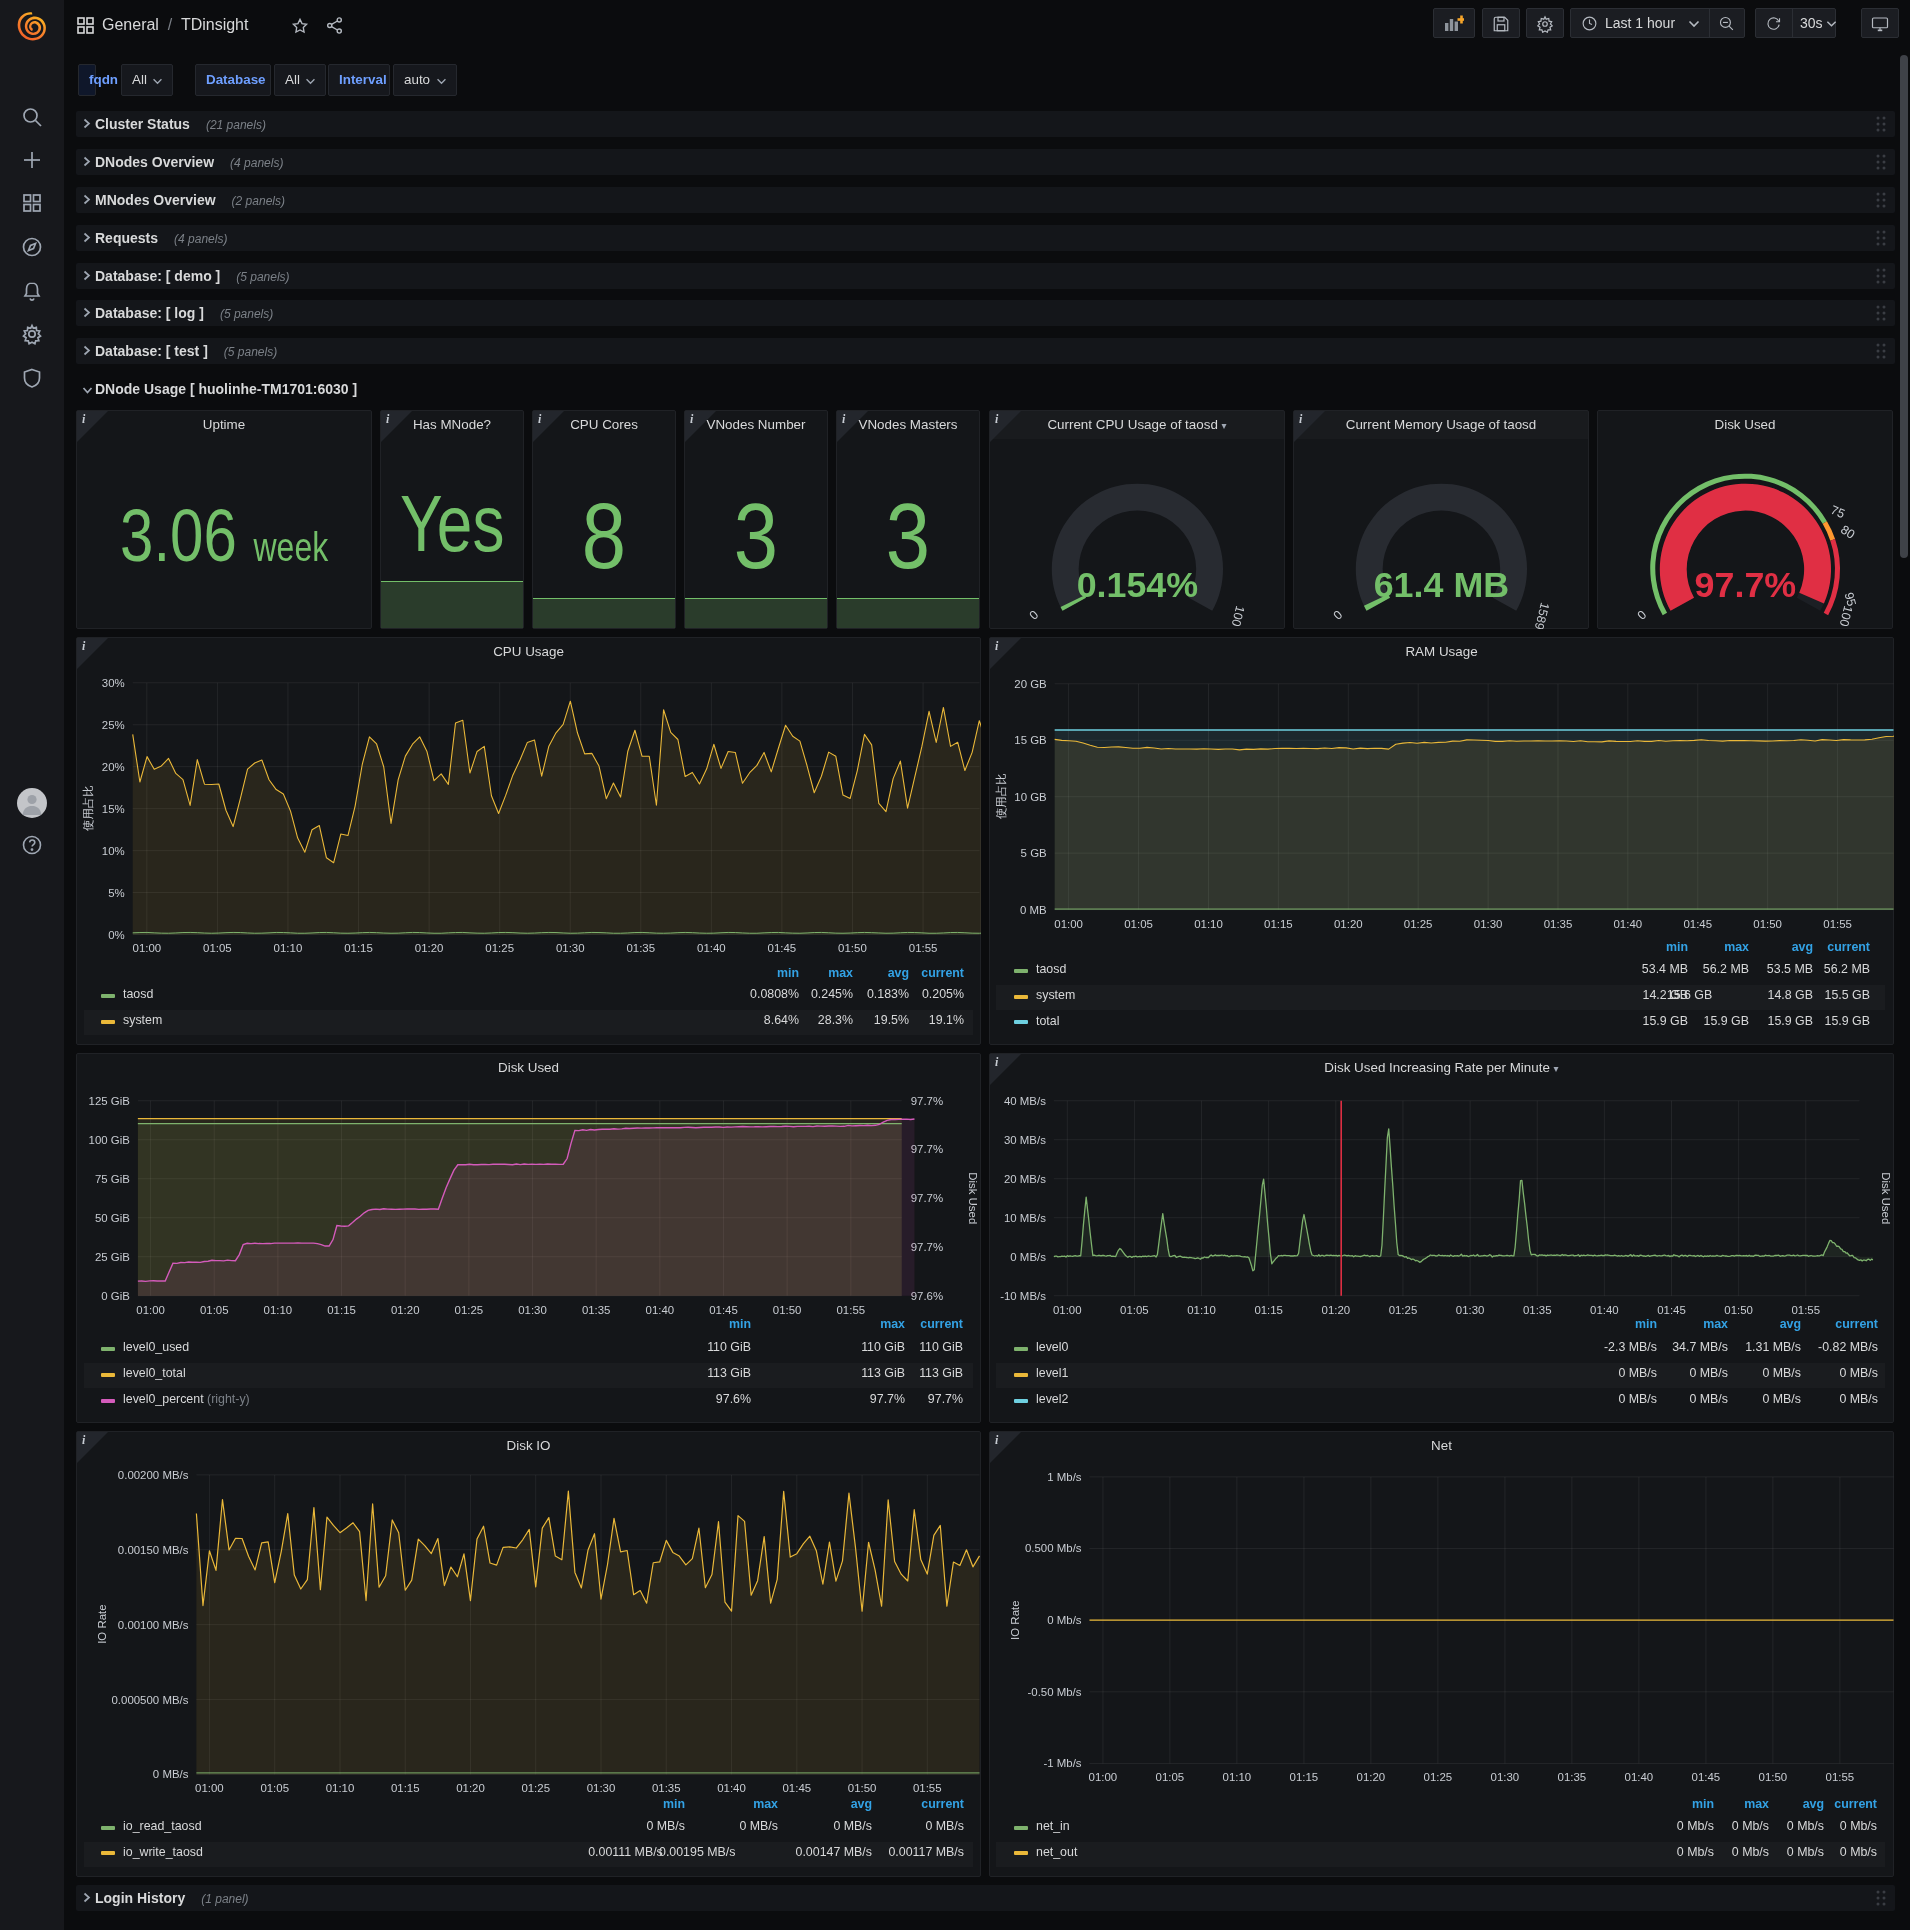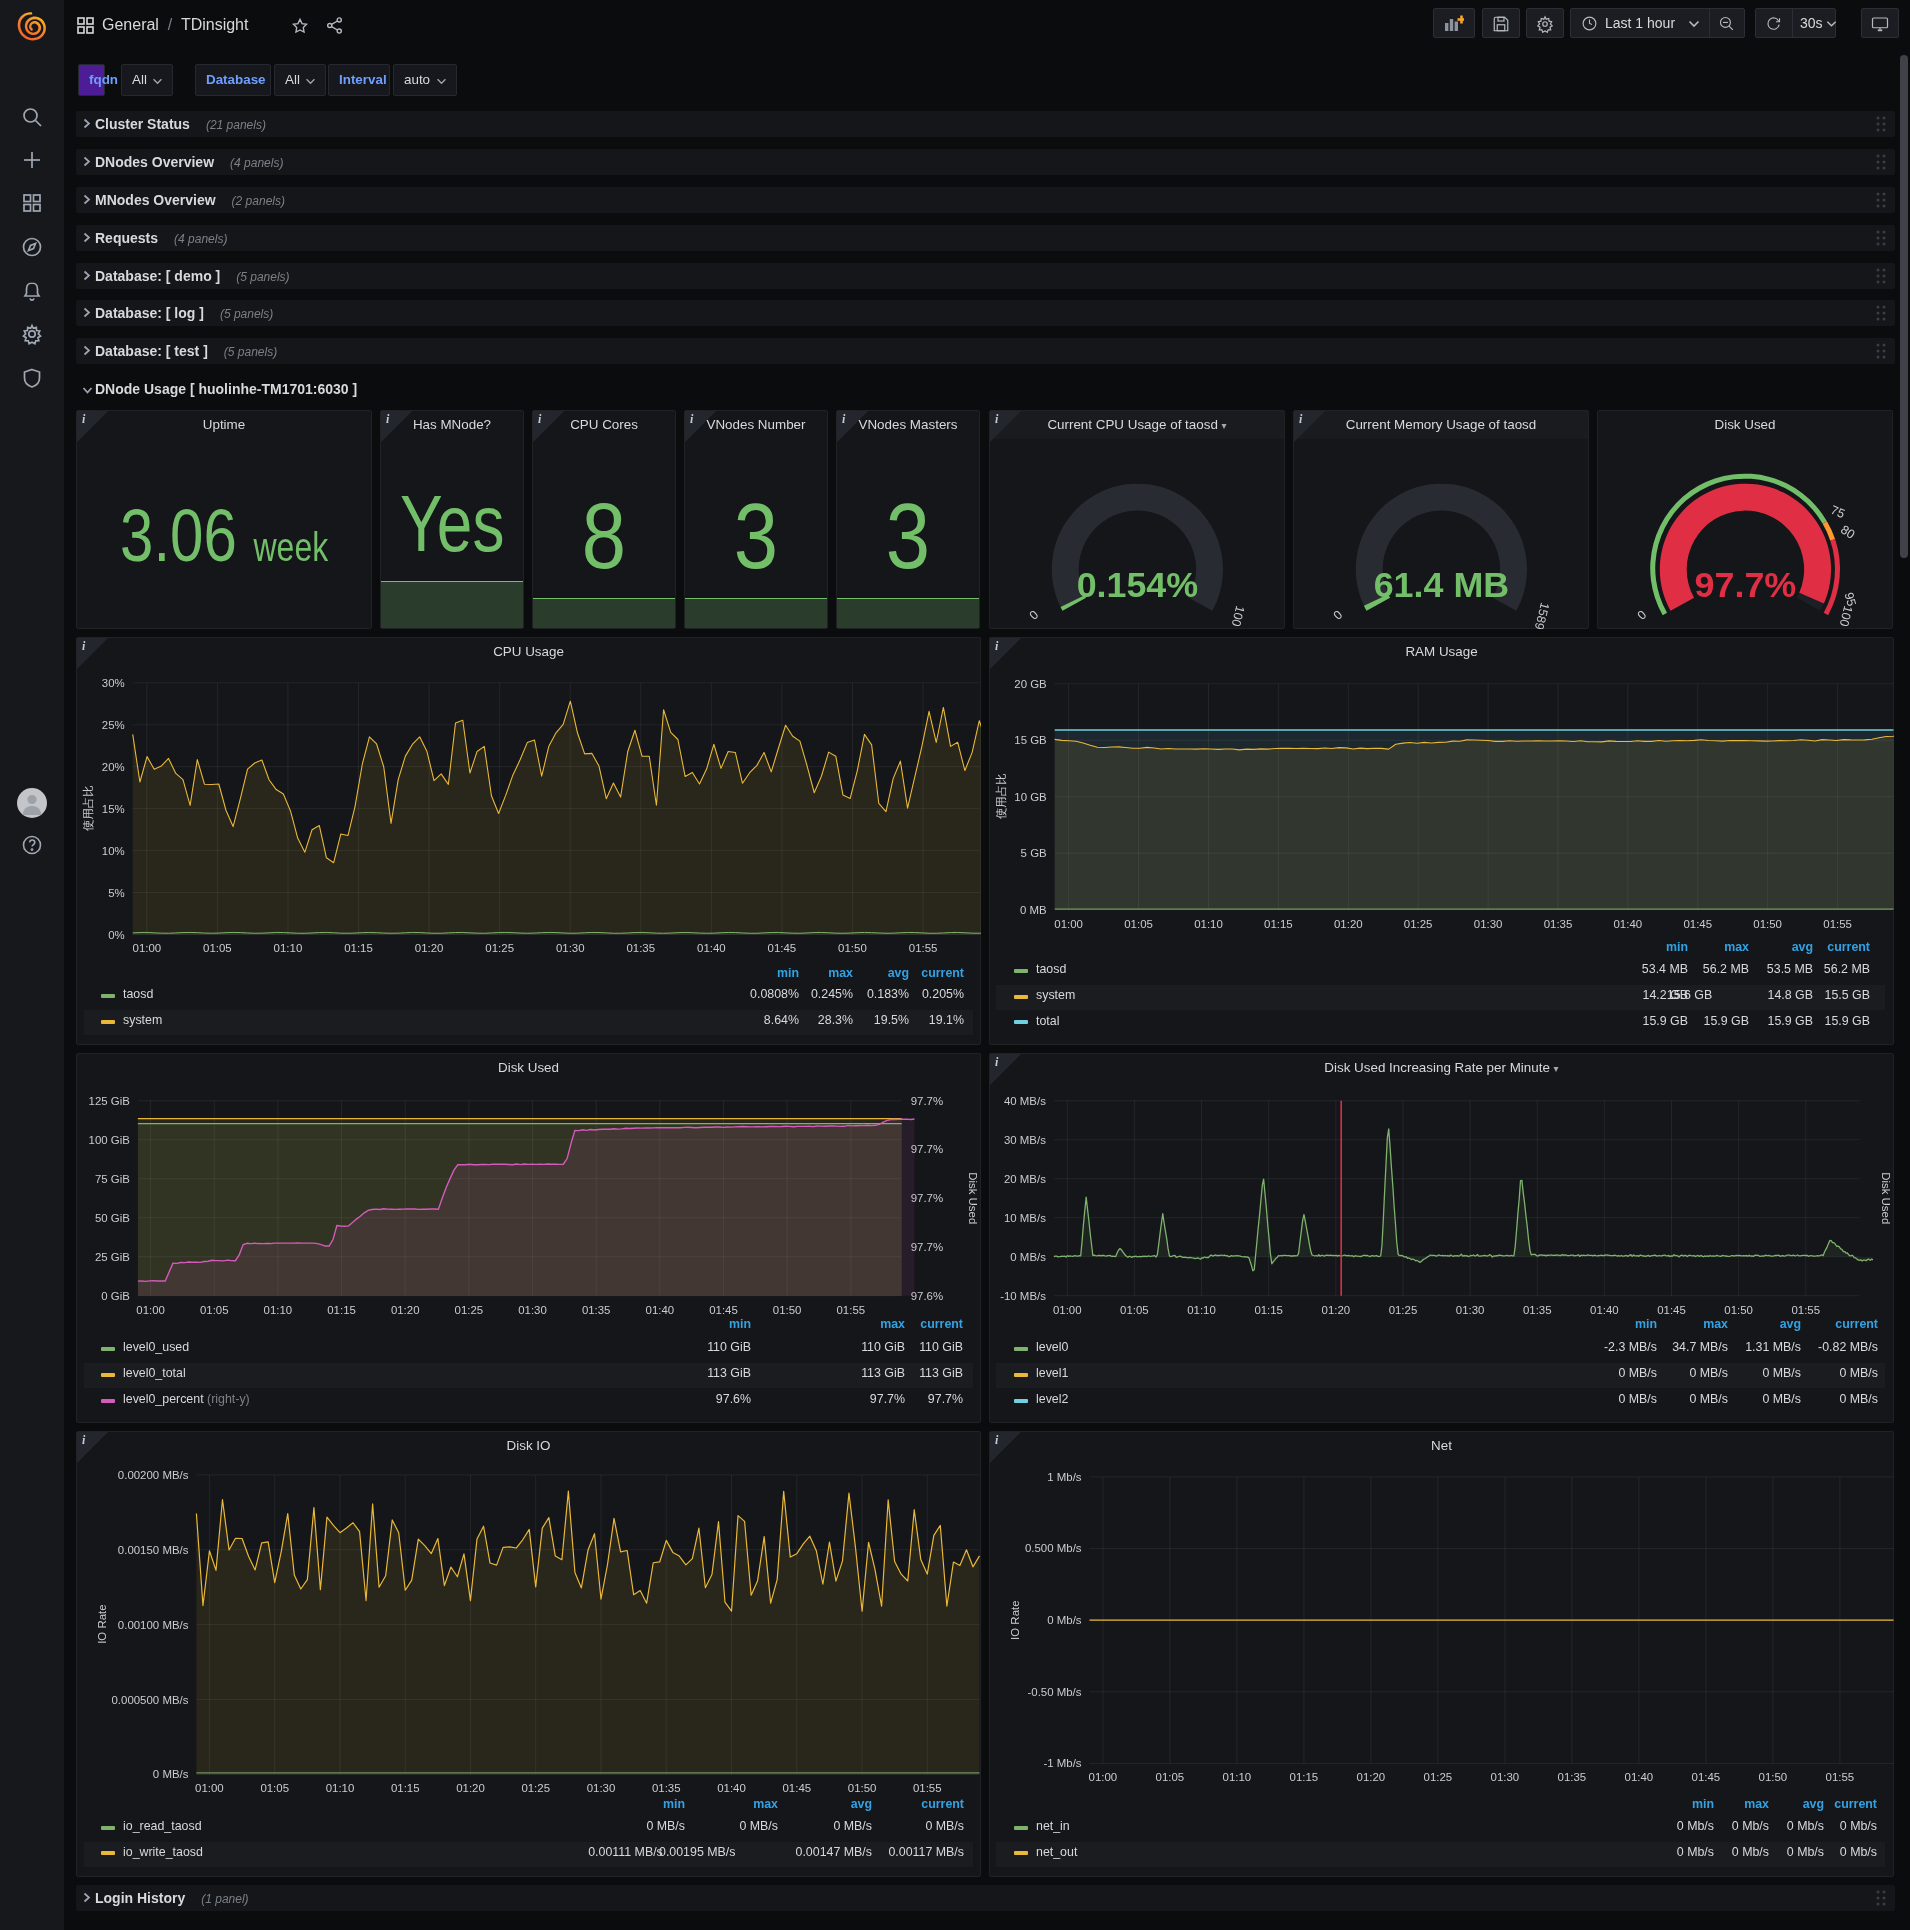--- a/index.html
+++ b/index.html
@@ -132,21 +132,21 @@
       <path d="M1.5 1.5 L6 6 L10.5 1.5"></path>
     </svg>
   </div>
 <div style="position:absolute;left:1861px;top:8px;width:38px;height:30px;background:#1b1d22;border:1px solid #2b2e34;border-radius:2px">
     <svg style="position:absolute;left:9px;top:7px" width="18" height="16" viewBox="0 0 24 20" fill="none" stroke="#b5bac1" stroke-width="1.6">
       <rect x="2" y="2" width="20" height="13" rx="1.5"></rect>
       <line x1="9" y1="18.5" x2="15" y2="18.5" stroke-width="2.2"></line>
       <line x1="12" y1="15" x2="12" y2="18"></line>
     </svg>
   </div>
-<div style="position:absolute;left:78px;top:64px;width:27px;height:32px;background:#4c1d95;border:1px solid #25282e;border-radius:2px">
+<div style="position:absolute;left:78px;top:64px;width:18px;height:32px;background:#0f172a;border:1px solid #25282e;border-radius:2px">
     <div style="position:absolute;left:10px;top:7px;color:#6e9fff;font-size:13.4px;font-weight:bold">fqdn</div>
   </div>
 <div style="position:absolute;left:121px;top:64px;width:52px;height:32px;background:#16181d;border:1px solid #25282e;border-radius:2px">
     <div style="position:absolute;left:10px;top:7px;color:#d8d9da;font-size:13.4px;font-weight:normal">All</div>
     <svg style="position:absolute;right:9px;top:13px" width="11" height="7" viewBox="0 0 12 8" fill="none" stroke="#9fa7b3" stroke-width="1.5">
       <path d="M1.5 1.5 L6 6 L10.5 1.5"></path>
     </svg>
   </div>
 <div style="position:absolute;left:195px;top:64px;width:76px;height:32px;background:#16181d;border:1px solid #25282e;border-radius:2px">
     <div style="position:absolute;left:10px;top:7px;color:#6e9fff;font-size:13.4px;font-weight:bold">Database</div>

